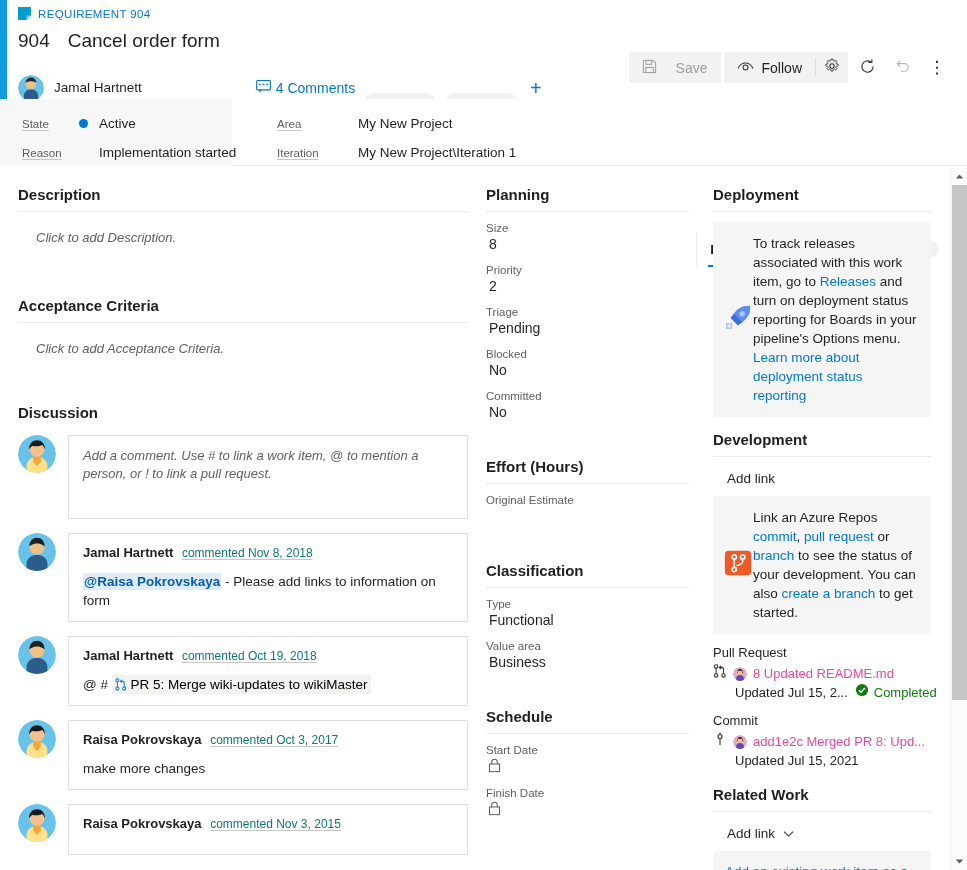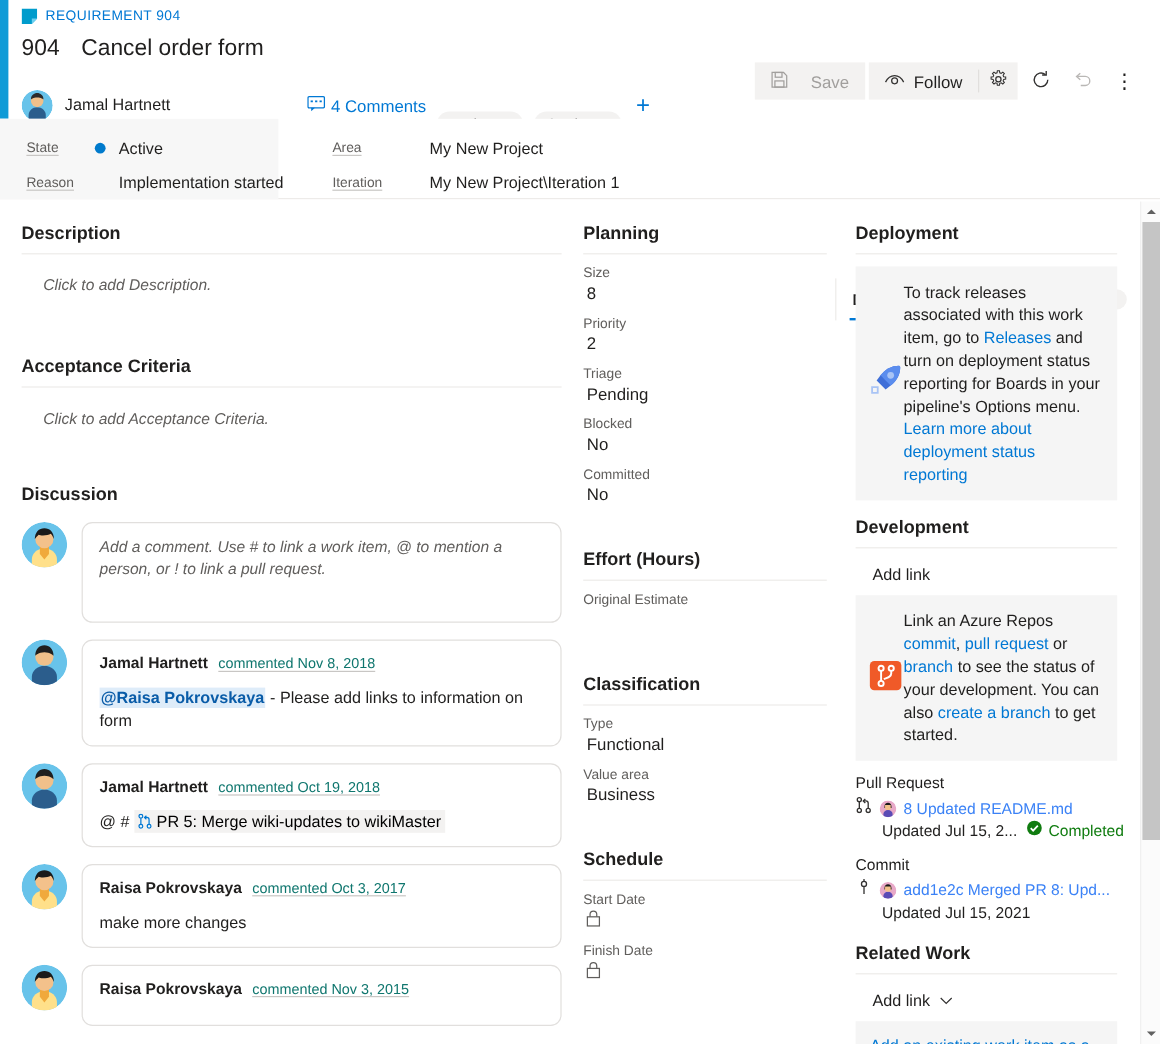--- a/index.html
+++ b/index.html
@@ -126,21 +126,21 @@
   .sec-rule { border-bottom: 1px solid #edebe9; margin-bottom: 10px; }
 
   .placeholder-text { font-size: 13px; color: #605e5c; font-style: italic; padding: 8px 0 0 18px; }
   .block-sp-1 { height: 52px; }
   .block-sp-2 { height: 48px; }
 
   
   .disc-title { font-size: 15px; font-weight: 600; margin: 0 0 14px 0; }
   .comment-row { display: flex; gap: 12px; margin-bottom: 14px; align-items: flex-start; }
   .comment-box {
-    flex: 1; border: 1px solid #e1dfdd; background: #fff; border-radius: 9px;
+    flex: 1; border: 1px solid #e1dfdd; background: #fff; border-radius: 1px;
     padding: 11px 14px; min-height: 42px;
   }
   .comment-entry-box { min-height: 84px; }
   .comment-ph { font-size: 13px; color: #605e5c; font-style: italic; line-height: 18px; }
   .c-head { font-size: 13px; margin-bottom: 12px; }
   .c-author { font-weight: 700; color: #201f1e; }
   .c-meta {
     color: #0f766e; font-size: 12px; margin-left: 5px;
     text-decoration: underline; text-decoration-color: #c8c6c4; text-underline-offset: 2px;
     cursor: pointer;
@@ -166,21 +166,21 @@
   .info-card .card-text { font-size: 13.5px; line-height: 19px; color: #201f1e; }
   .lnk { color: #0078d4; cursor: pointer; }
   .add-link-row {
     font-size: 13.5px; color: #201f1e; padding: 4px 0 10px 14px;
     display: flex; align-items: center; gap: 8px; cursor: pointer;
   }
   .dev-group-label { font-size: 13px; color: #201f1e; margin: 11px 0 4px 0; }
   .dev-item { font-size: 13px; line-height: 19px; }
   .dev-item-line1 { display: flex; align-items: center; gap: 6px; white-space: nowrap; }
   .dev-item-line2 { display: flex; align-items: center; gap: 7px; padding-left: 22px; white-space: nowrap; }
-  .dev-link { color: #3b82f6; }
+  .dev-link { color: #ec4899; }
   .status-ok { color: #107c10; display: inline-flex; align-items: flex-end; gap: 5px; }
   .mini-av { width: 14px; height: 14px; border-radius: 50%; flex: none; display:block; }
   .related-card { background: #f5f5f5; padding: 11px 12px; }
   .related-card .lnk { font-size: 13.5px; line-height: 19px; }
 
   
   .scrollbar {
     position: absolute; right: 0; top: 168px; width: 17px; bottom: 0;
     background: #fbfbfb; border-left: 1px solid #f0f0f0;
   }

